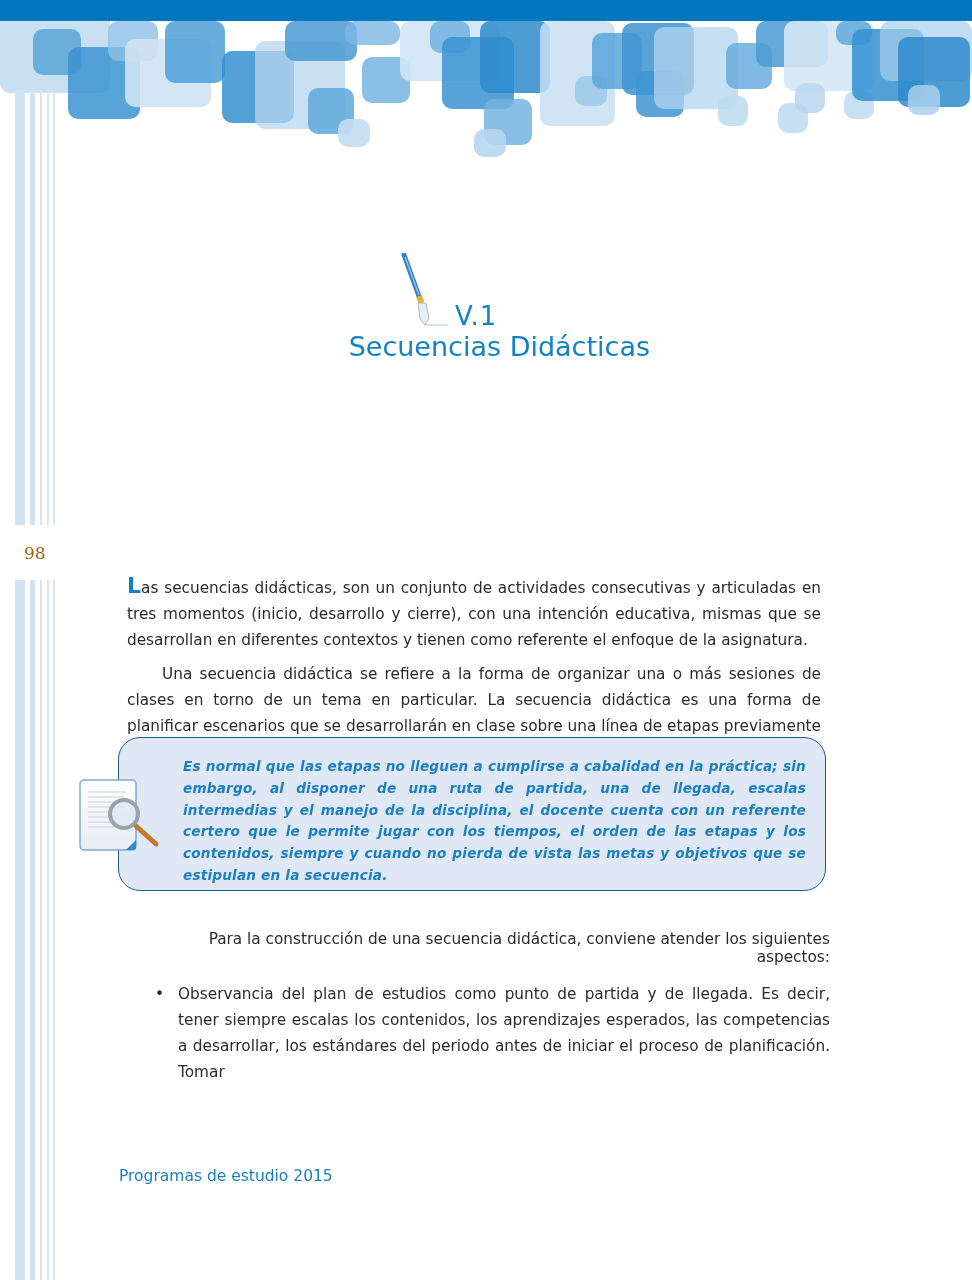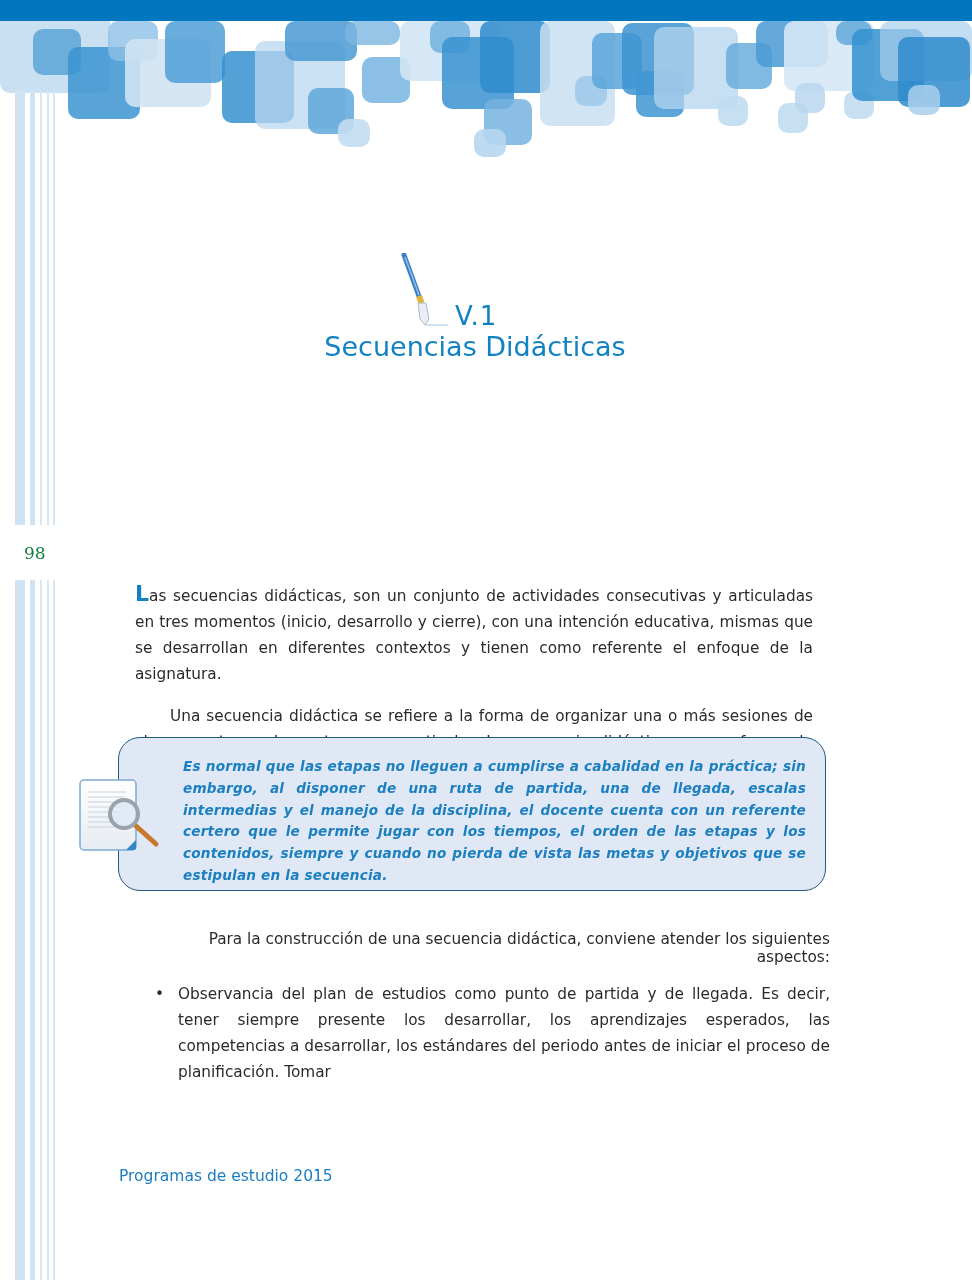--- a/index.html
+++ b/index.html
@@ -11,39 +11,39 @@
   .top-bar { position: absolute; left: 0; top: 0; width: 972px; height: 21px; background: #0277c0; }
   .header-deco { position: absolute; left: 0; top: 21px; width: 972px; height: 145px; }
   .header-deco .sq { position: absolute; border-radius: 10px; }
 
   .stripes { position: absolute; left: 0; top: 90px; width: 60px; height: 1190px; }
   .stripe { position: absolute; top: 0; bottom: 0; }
   .stripe.gap { position: absolute; left: 0; width: 60px; top: 435px; height: 55px; background: #fff; }
 
   .page-number {
     position: absolute; left: 24px; top: 543px; width: 22px;
-    font-family: "DejaVu Serif", serif; font-size: 17px; color: #15803d;
+    font-family: "DejaVu Serif", serif; font-size: 17px; color: #a16207;
   }
 
   .title-block { position: absolute; left: 300px; top: 253px; width: 350px; text-align: center; }
   .pen-icon { position: absolute; left: 100px; top: 0; width: 52px; height: 76px; }
   .title-num {
     position: absolute; left: 155px; top: 48px;
     font-size: 26px; color: #1382c4; letter-spacing: 1px;
   }
   .title-main {
-    position: absolute; left: 0; top: 78px; width: 350px; text-align: center;
+    position: absolute; left: 0; top: 78px; width: 350px; text-align: right;
     font-size: 27px; color: #1382c4;
   }
 
   .body-text {
     position: absolute; left: 119px; width: 710px;
     font-size: 15.3px; line-height: 26px; color: #2a2a2a; text-align: justify;
   }
-  .body-text p { margin: 16px; }
+  .body-text p { margin: 8px; }
   .p1 { top: 565px; }
   .dropcap { color: #1382c4; font-size: 22px; font-weight: bold; }
   .indent { text-indent: 35px; }
 
   .callout {
     position: absolute; left: 118px; top: 737px; width: 708px; height: 154px;
     background: #dfe8f4; border: 1.5px solid #1d5b84; border-radius: 22px;
     box-sizing: border-box;
   }
   .callout-text {
@@ -164,17 +164,17 @@
   </g>
   <path d="M48 72 L58 62 L58 70 Q58 72 56 72 Z" fill="#2f86c8"></path>
   <line x1="58" y1="48" x2="78" y2="66" stroke="#c9772b" stroke-width="5" stroke-linecap="round"></line>
   <circle cx="46" cy="36" r="14" fill="#d8e7f3" fill-opacity="0.7" stroke="#9aa3ab" stroke-width="4"></circle>
 </svg>
 
 <div class="intro-line">Para la construcción de una secuencia didáctica, conviene atender los siguientes aspectos:</div>
 <ul class="bullet-list">
   <li class="bullet-item">
     <span class="bullet-dot">•</span>
-    <span>Observancia del plan de estudios como punto de partida y de llegada. Es decir, tener siempre presente los desarrollar, los aprendizajes esperados, las competencias a desarrollar, los estándares del periodo antes de iniciar el proceso de planificación. Tomar</span>
+    <span>Observancia del plan de estudios como punto de partida y de llegada. Es decir, tener siempre escalas los contenidos, los aprendizajes esperados, las competencias a desarrollar, los estándares del periodo antes de iniciar el proceso de planificación. Tomar</span>
   </li>
 </ul>
 
 <div class="footer">Programas de estudio 2015</div>
 
 </body></html>

